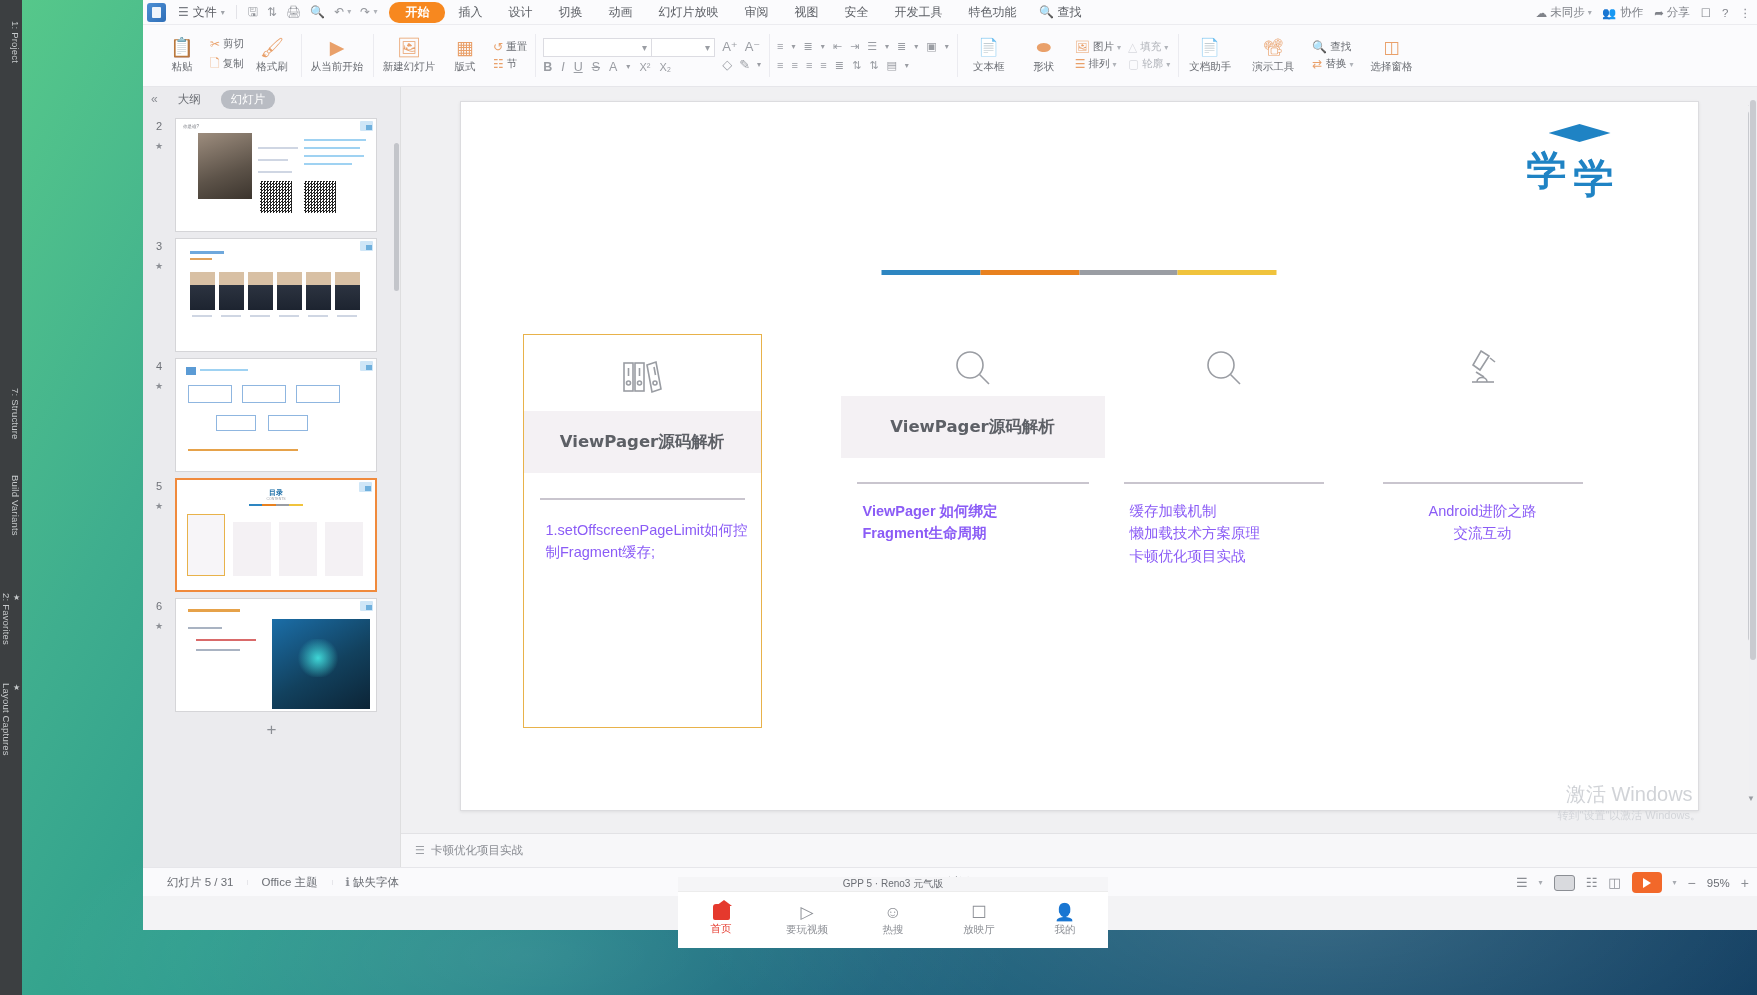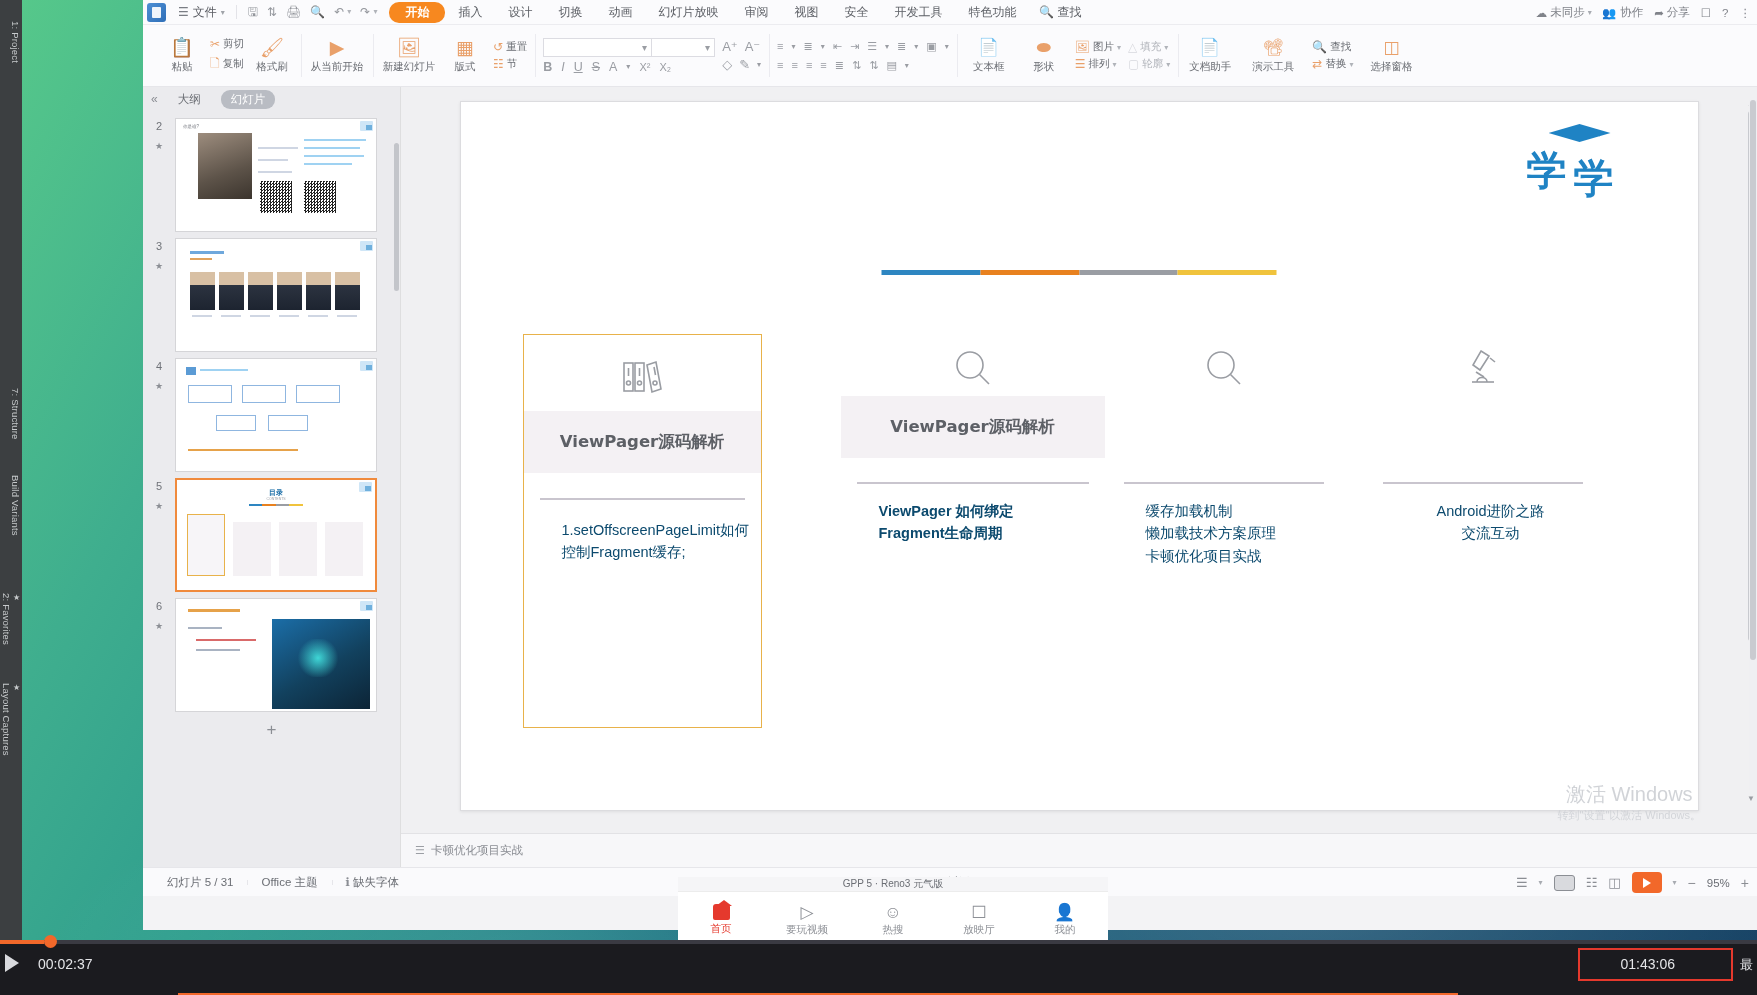--- a/index.html
+++ b/index.html
@@ -190,21 +190,21 @@
 
   .cards { position:absolute; left:62px; right:62px; top:232px; height:420px; }
   .card { position:absolute; top:0; }
   .card .cicon { position:absolute; left:0; right:0; top:22px; text-align:center; font-size:30px; color:#9a9da3; line-height:1; }
   .card .chead {
     position:absolute; left:0; right:0; background:#f4f1f4; height:62px;
     display:flex; align-items:center; justify-content:center;
   }
   .card .chead .ct { font-size:16.5px; font-weight:bold; color:#5d6066; font-family:"DejaVu Sans", sans-serif; }
   .card .cdiv { position:absolute; left:16px; right:16px; height:1.5px; background:#c9c5ce; }
-  .card .cbody { position:absolute; left:16px; right:0; text-align:center; font-size:14.5px; color:#0c4a6e; line-height:1.55; }
+  .card .cbody { position:absolute; left:0; right:0; text-align:center; font-size:14.5px; color:#8b5cf6; line-height:1.55; }
   .card .cbody.left { text-align:left; padding-left:22px; }
   .card.framed { border:1.5px solid #e8b24a; }
 
   .notes {
     height:34px; border-top:1px solid #e2e2e5; background:#f7f7f9;
     display:flex; align-items:center; padding-left:14px; gap:6px;
   }
   .notes .ni { font-size:11px; color:#9b9ea4; }
   .notes .nt { font-size:11.5px; color:#8b8e94; }
 
@@ -829,26 +829,14 @@
     <div class="pn-item">
       <span class="pg">☐</span>
       <span class="pl">放映厅</span>
     </div>
     <div class="pn-item">
       <span class="pg">👤</span>
       <span class="pl">我的</span>
     </div>
   </div>
 
-  <div class="player">
-    <div class="track">
-      <div class="trackfill" style="width:2.5%"></div>
-      <div class="knob" style="left:2.5%"></div>
-    </div>
-    <div class="pbtn"></div>
-    <div class="tl">00:02:37</div>
-    <div class="tr">01:43:06</div>
-    <div class="timebox"></div>
-    <div class="volbar">最</div>
-    <div class="scrub-orange"></div>
-  </div>
 
 </div>
 
 </body></html>

